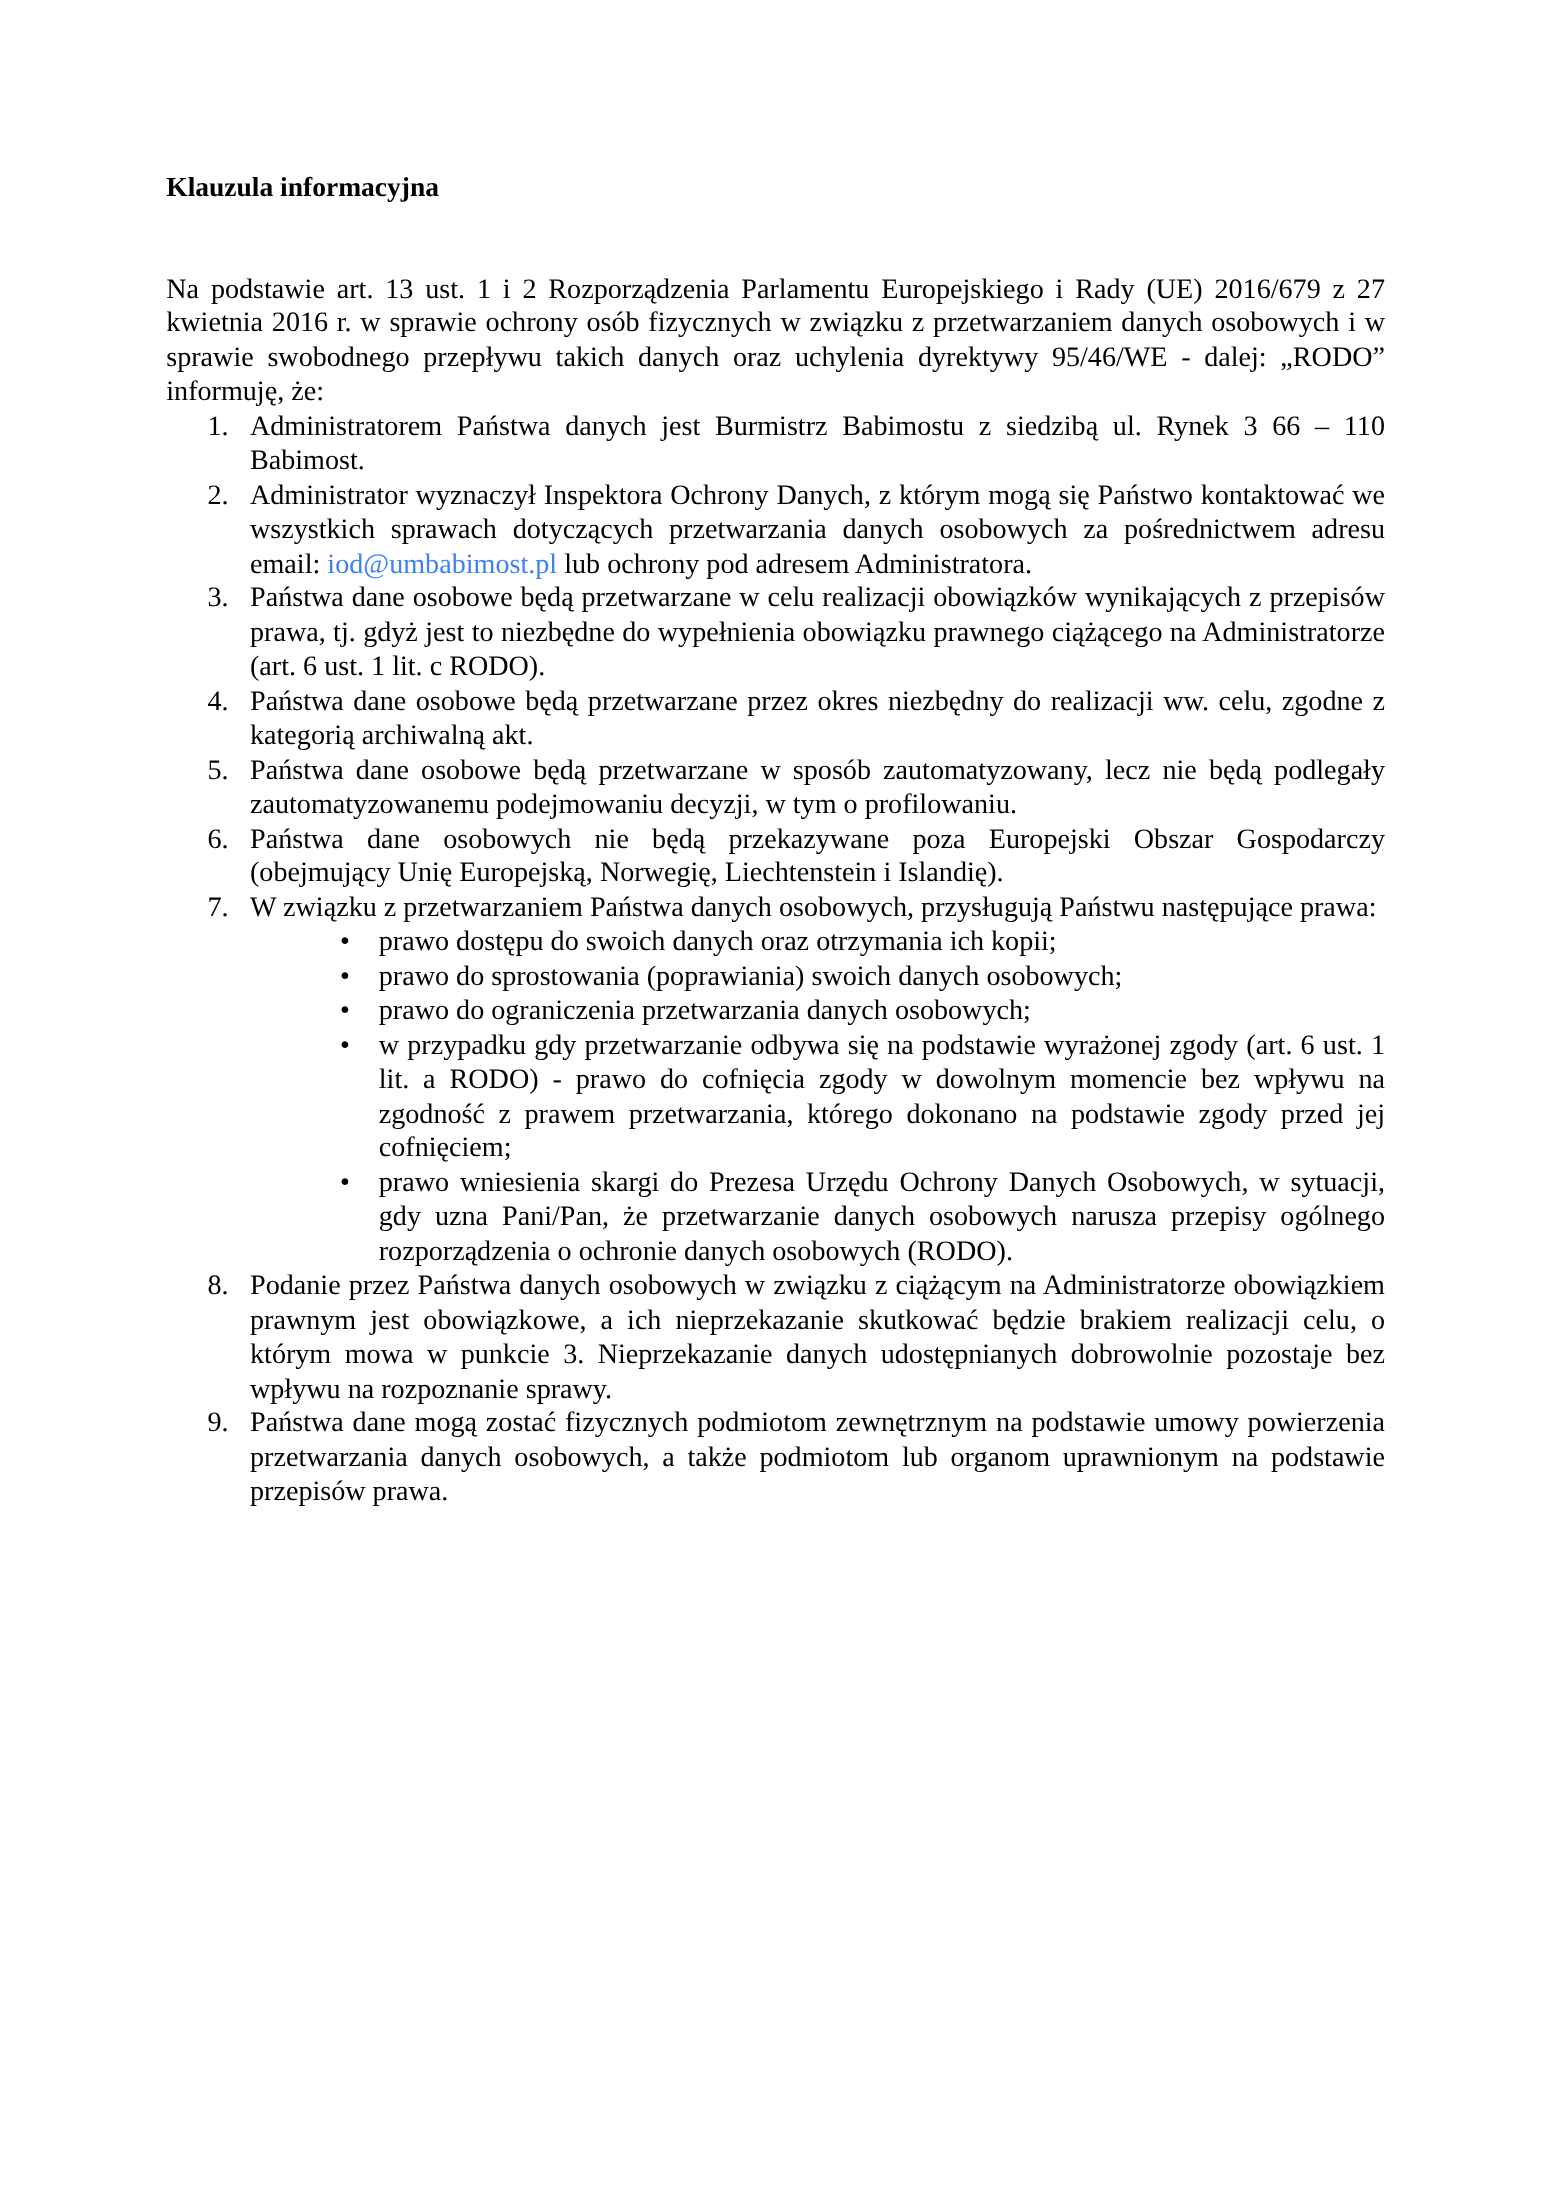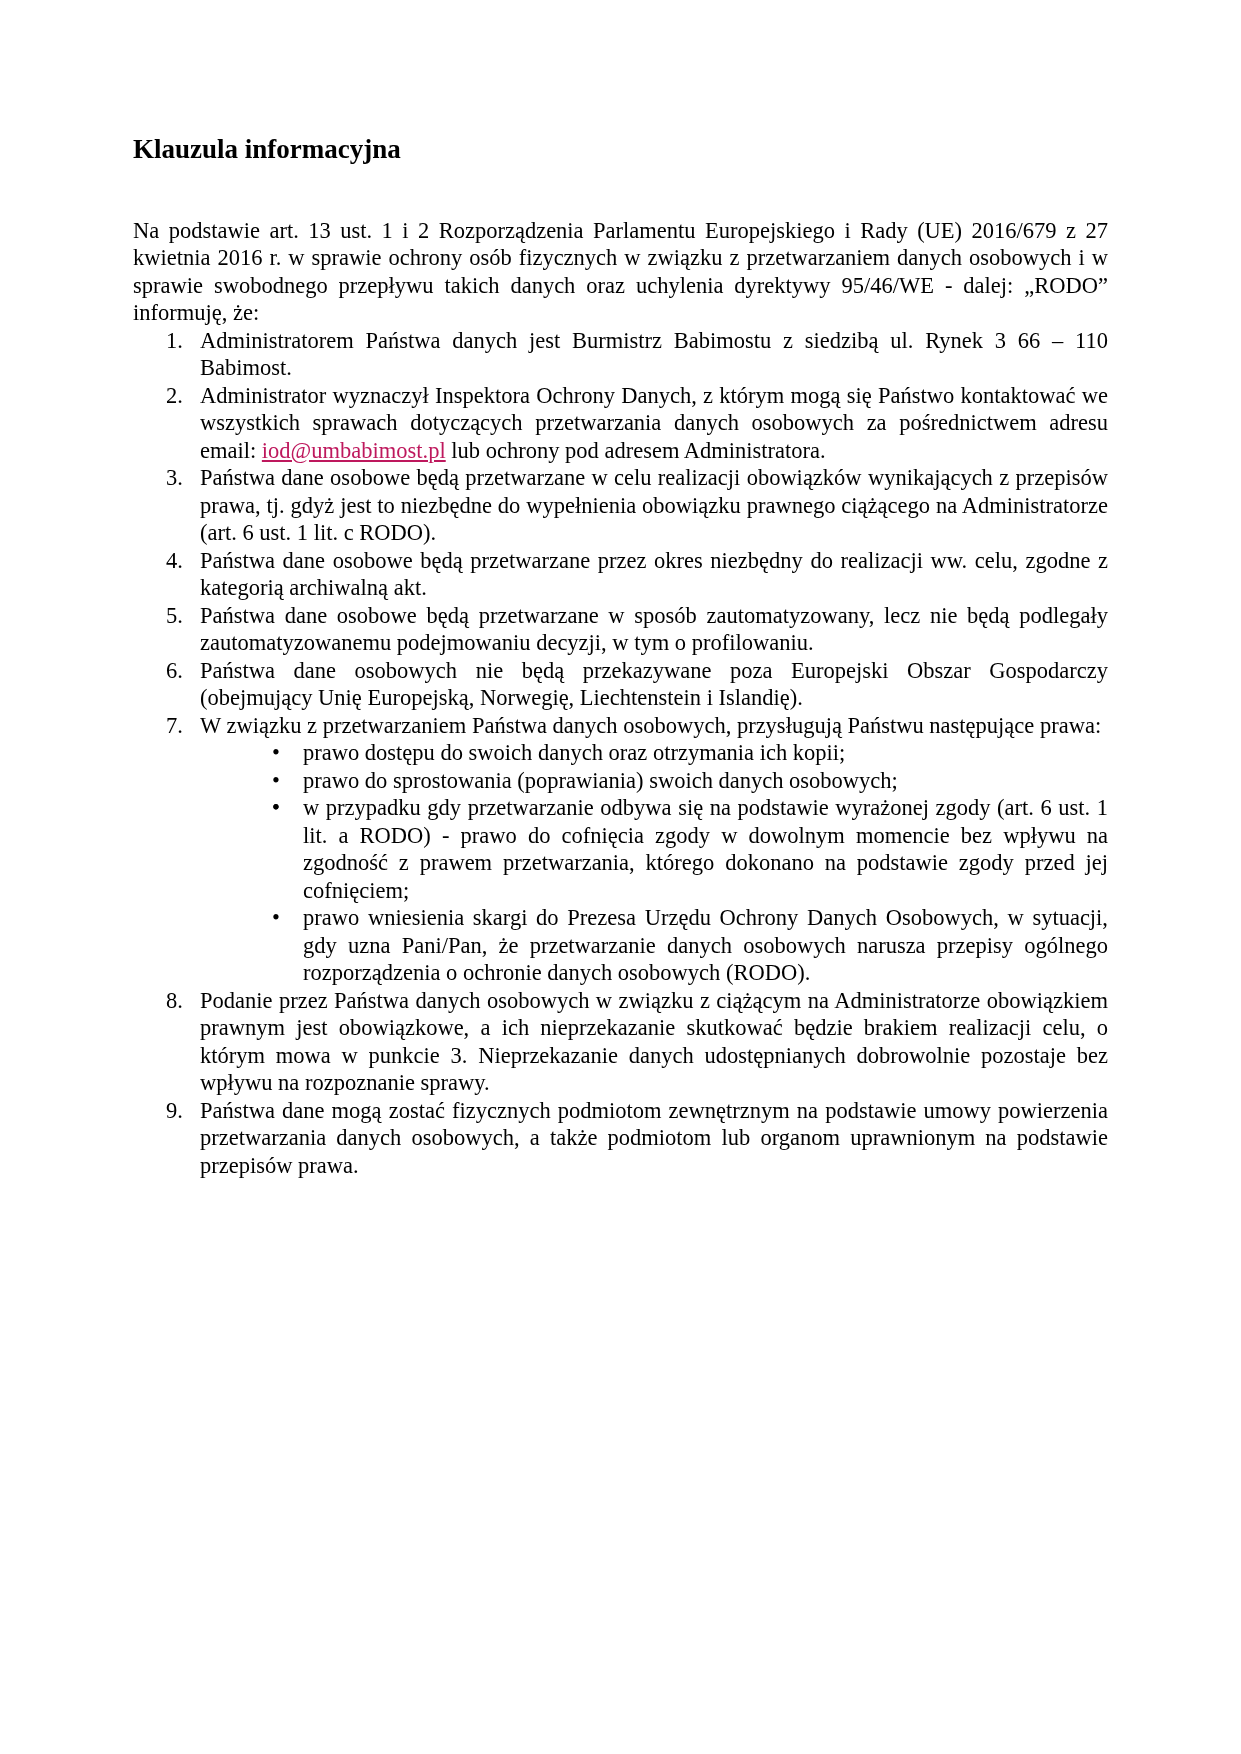--- a/index.html
+++ b/index.html
@@ -15,43 +15,42 @@
     background: #ffffff;
     color: #000000;
     font-family: "Liberation Serif", serif;
     font-size: 22.5px;
     line-height: 27.5px;
     padding: 136px 133px 0 133px;
     hyphens: none;
     -webkit-hyphens: none;
   }
   .doc-title {
-    font-size: 27px;
+    font-size: 22px;
     font-weight: bold;
     margin: 0 0 53px 0;
     line-height: 27.5px;
   }
   .intro {
     margin: 0;
     text-align: justify;
   }
   .num-list { margin: 0; }
   .num-item {
     position: relative;
     padding-left: 67px;
     text-align: justify;
   }
   .num-item .num {
     position: absolute;
     left: 33px;
     top: 0;
   }
   .email-link {
-    color: #be185d;
-    text-decoration: underline;
+    color: #3b82f6;
     cursor: pointer;
   }
   .sub-item {
     position: relative;
     padding-left: 170px;
     text-align: justify;
   }
   .sub-item .bullet {
     position: absolute;
     left: 139px;
@@ -108,20 +107,21 @@
       <div class="sub-item">
         <span class="bullet">•</span>
         <span>prawo dostępu do swoich danych oraz otrzymania ich kopii;</span>
       </div>
       <div class="sub-item">
         <span class="bullet">•</span>
         <span>prawo do sprostowania (poprawiania) swoich danych osobowych;</span>
       </div>
       <div class="sub-item">
         <span class="bullet">•</span>
+        <span>prawo do ograniczenia przetwarzania danych osobowych;</span>
       </div>
       <div class="sub-item">
         <span class="bullet">•</span>
         <span>w przypadku gdy przetwarzanie odbywa się na podstawie wyrażonej zgody (art. 6 ust. 1 lit. a RODO) - prawo do cofnięcia zgody w dowolnym momencie bez wpływu na zgodność z prawem przetwarzania, którego dokonano na podstawie zgody przed jej cofnięciem;</span>
       </div>
       <div class="sub-item">
         <span class="bullet">•</span>
         <span>prawo wniesienia skargi do Prezesa Urzędu Ochrony Danych Osobowych, w sytuacji, gdy uzna Pani/Pan, że przetwarzanie danych osobowych narusza przepisy ogólnego rozporządzenia o ochronie danych osobowych (RODO).</span>
       </div>
     </div>

